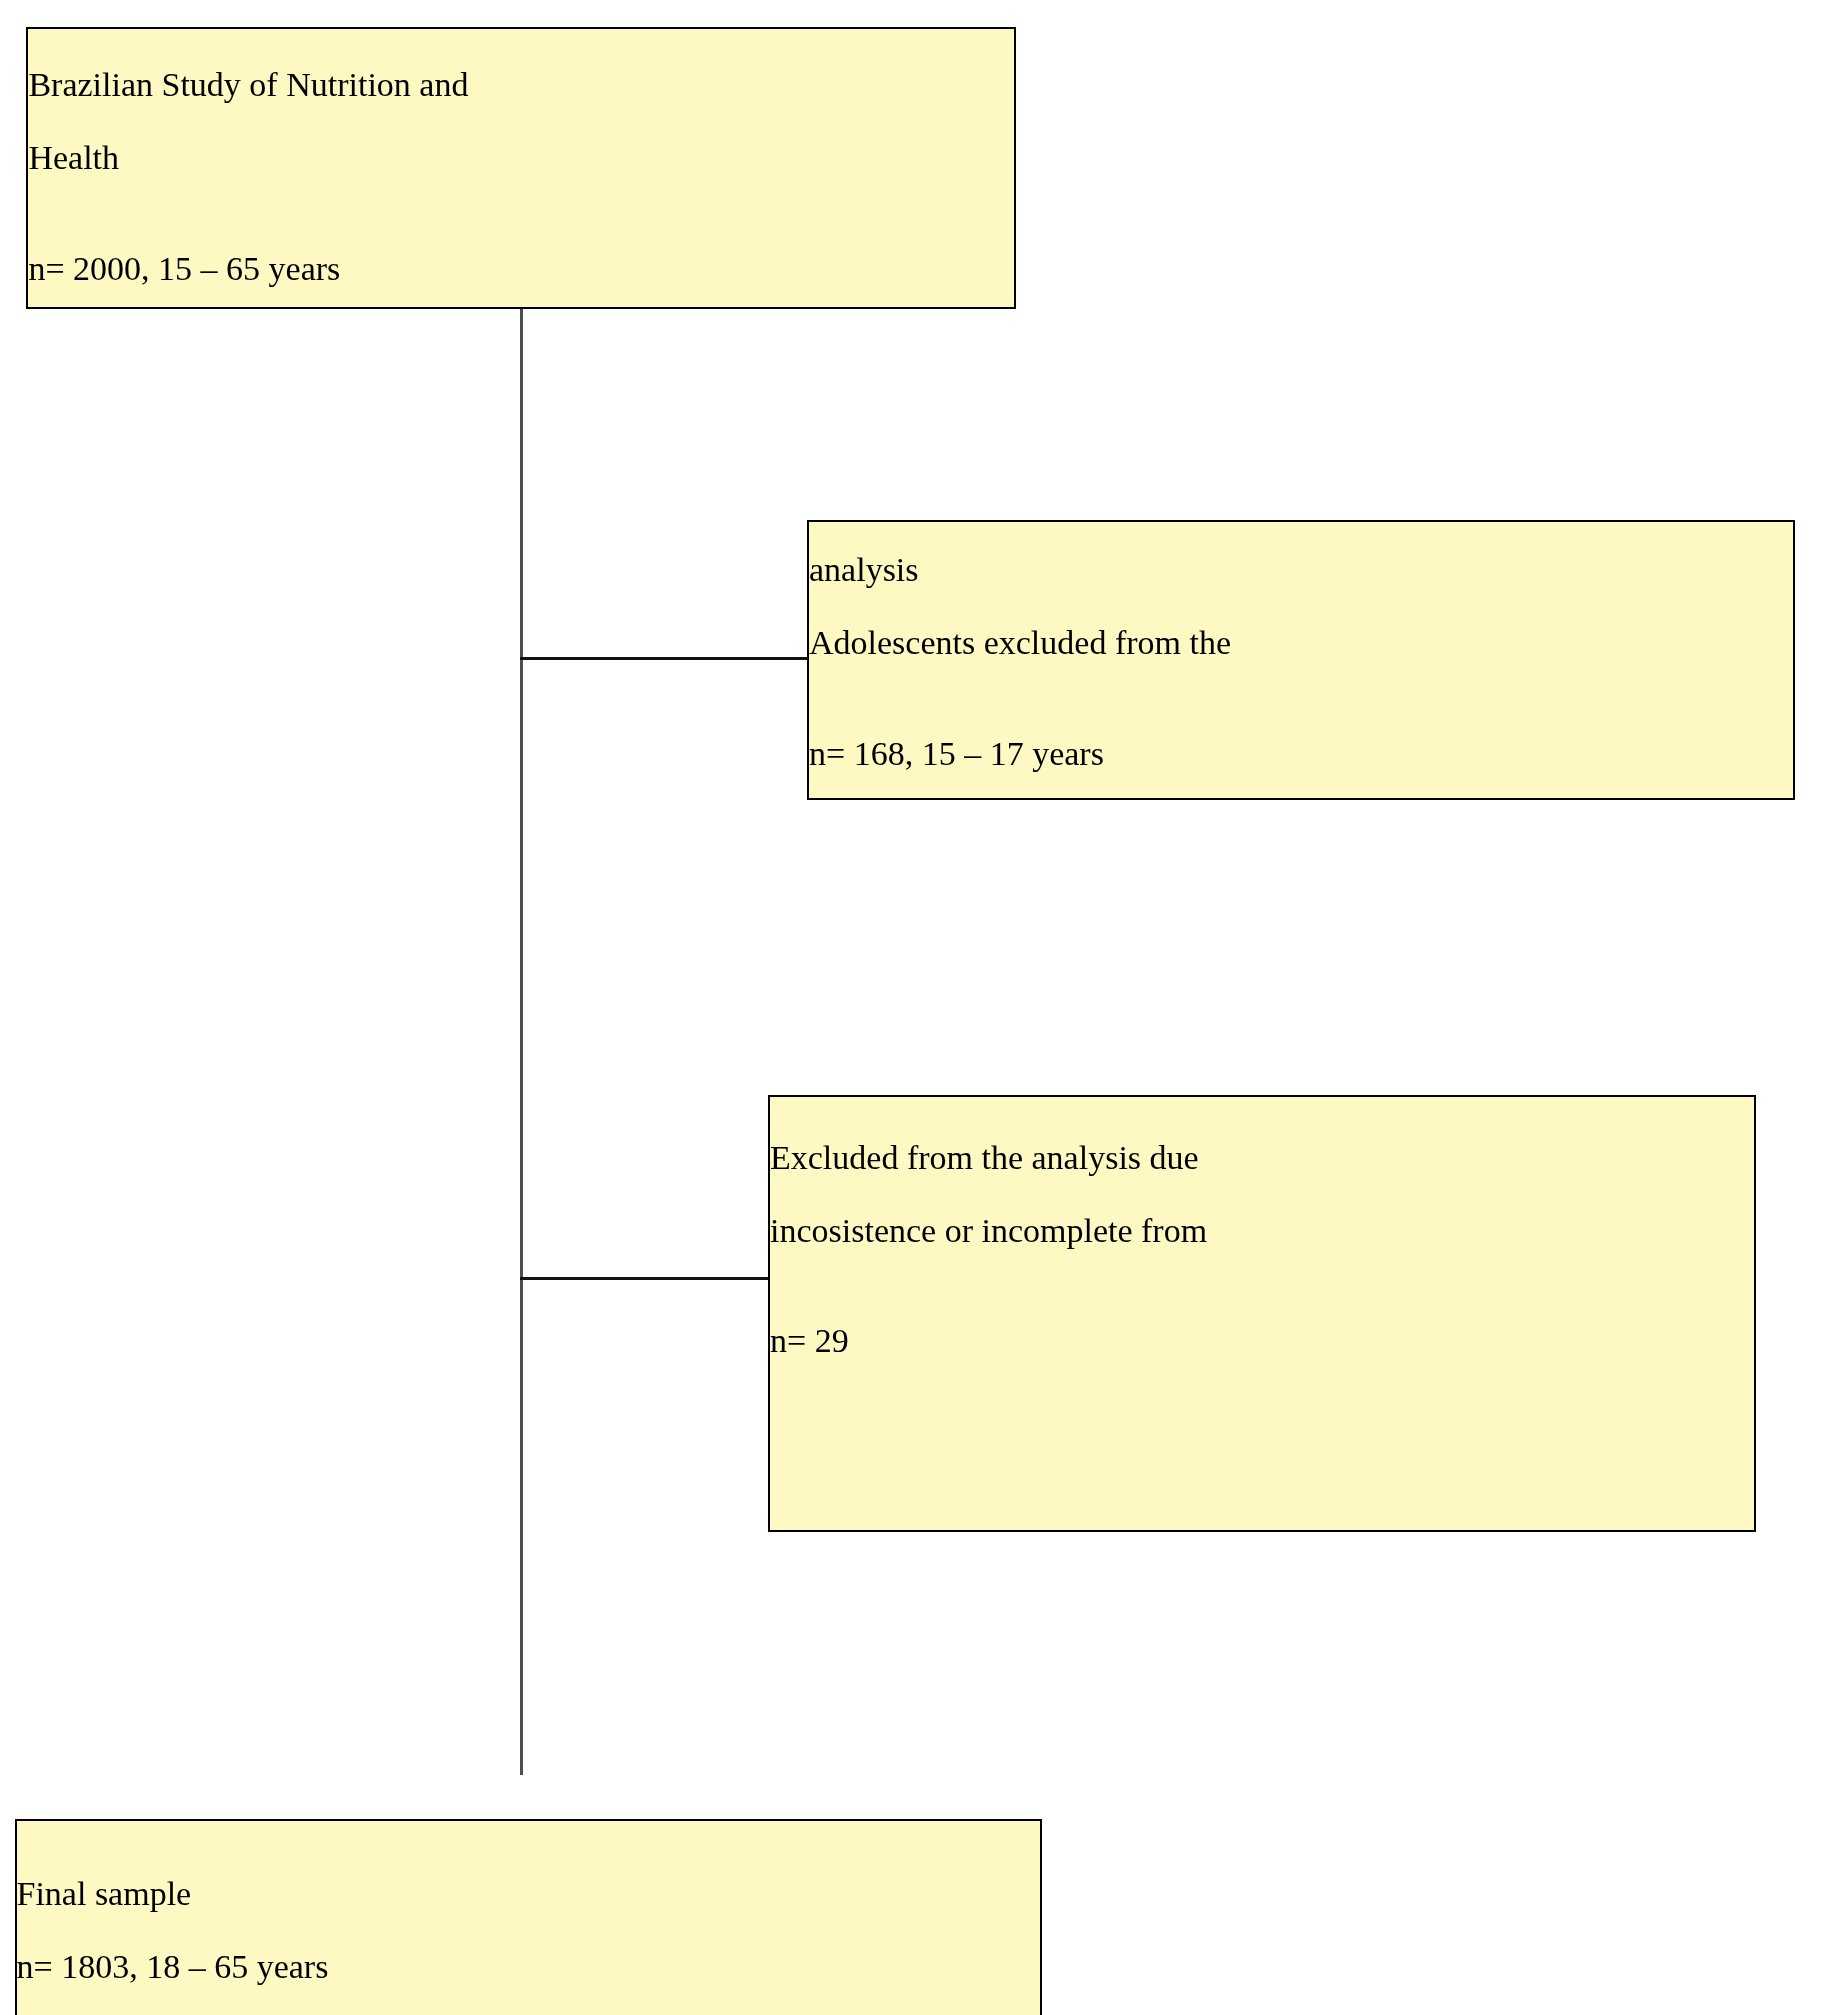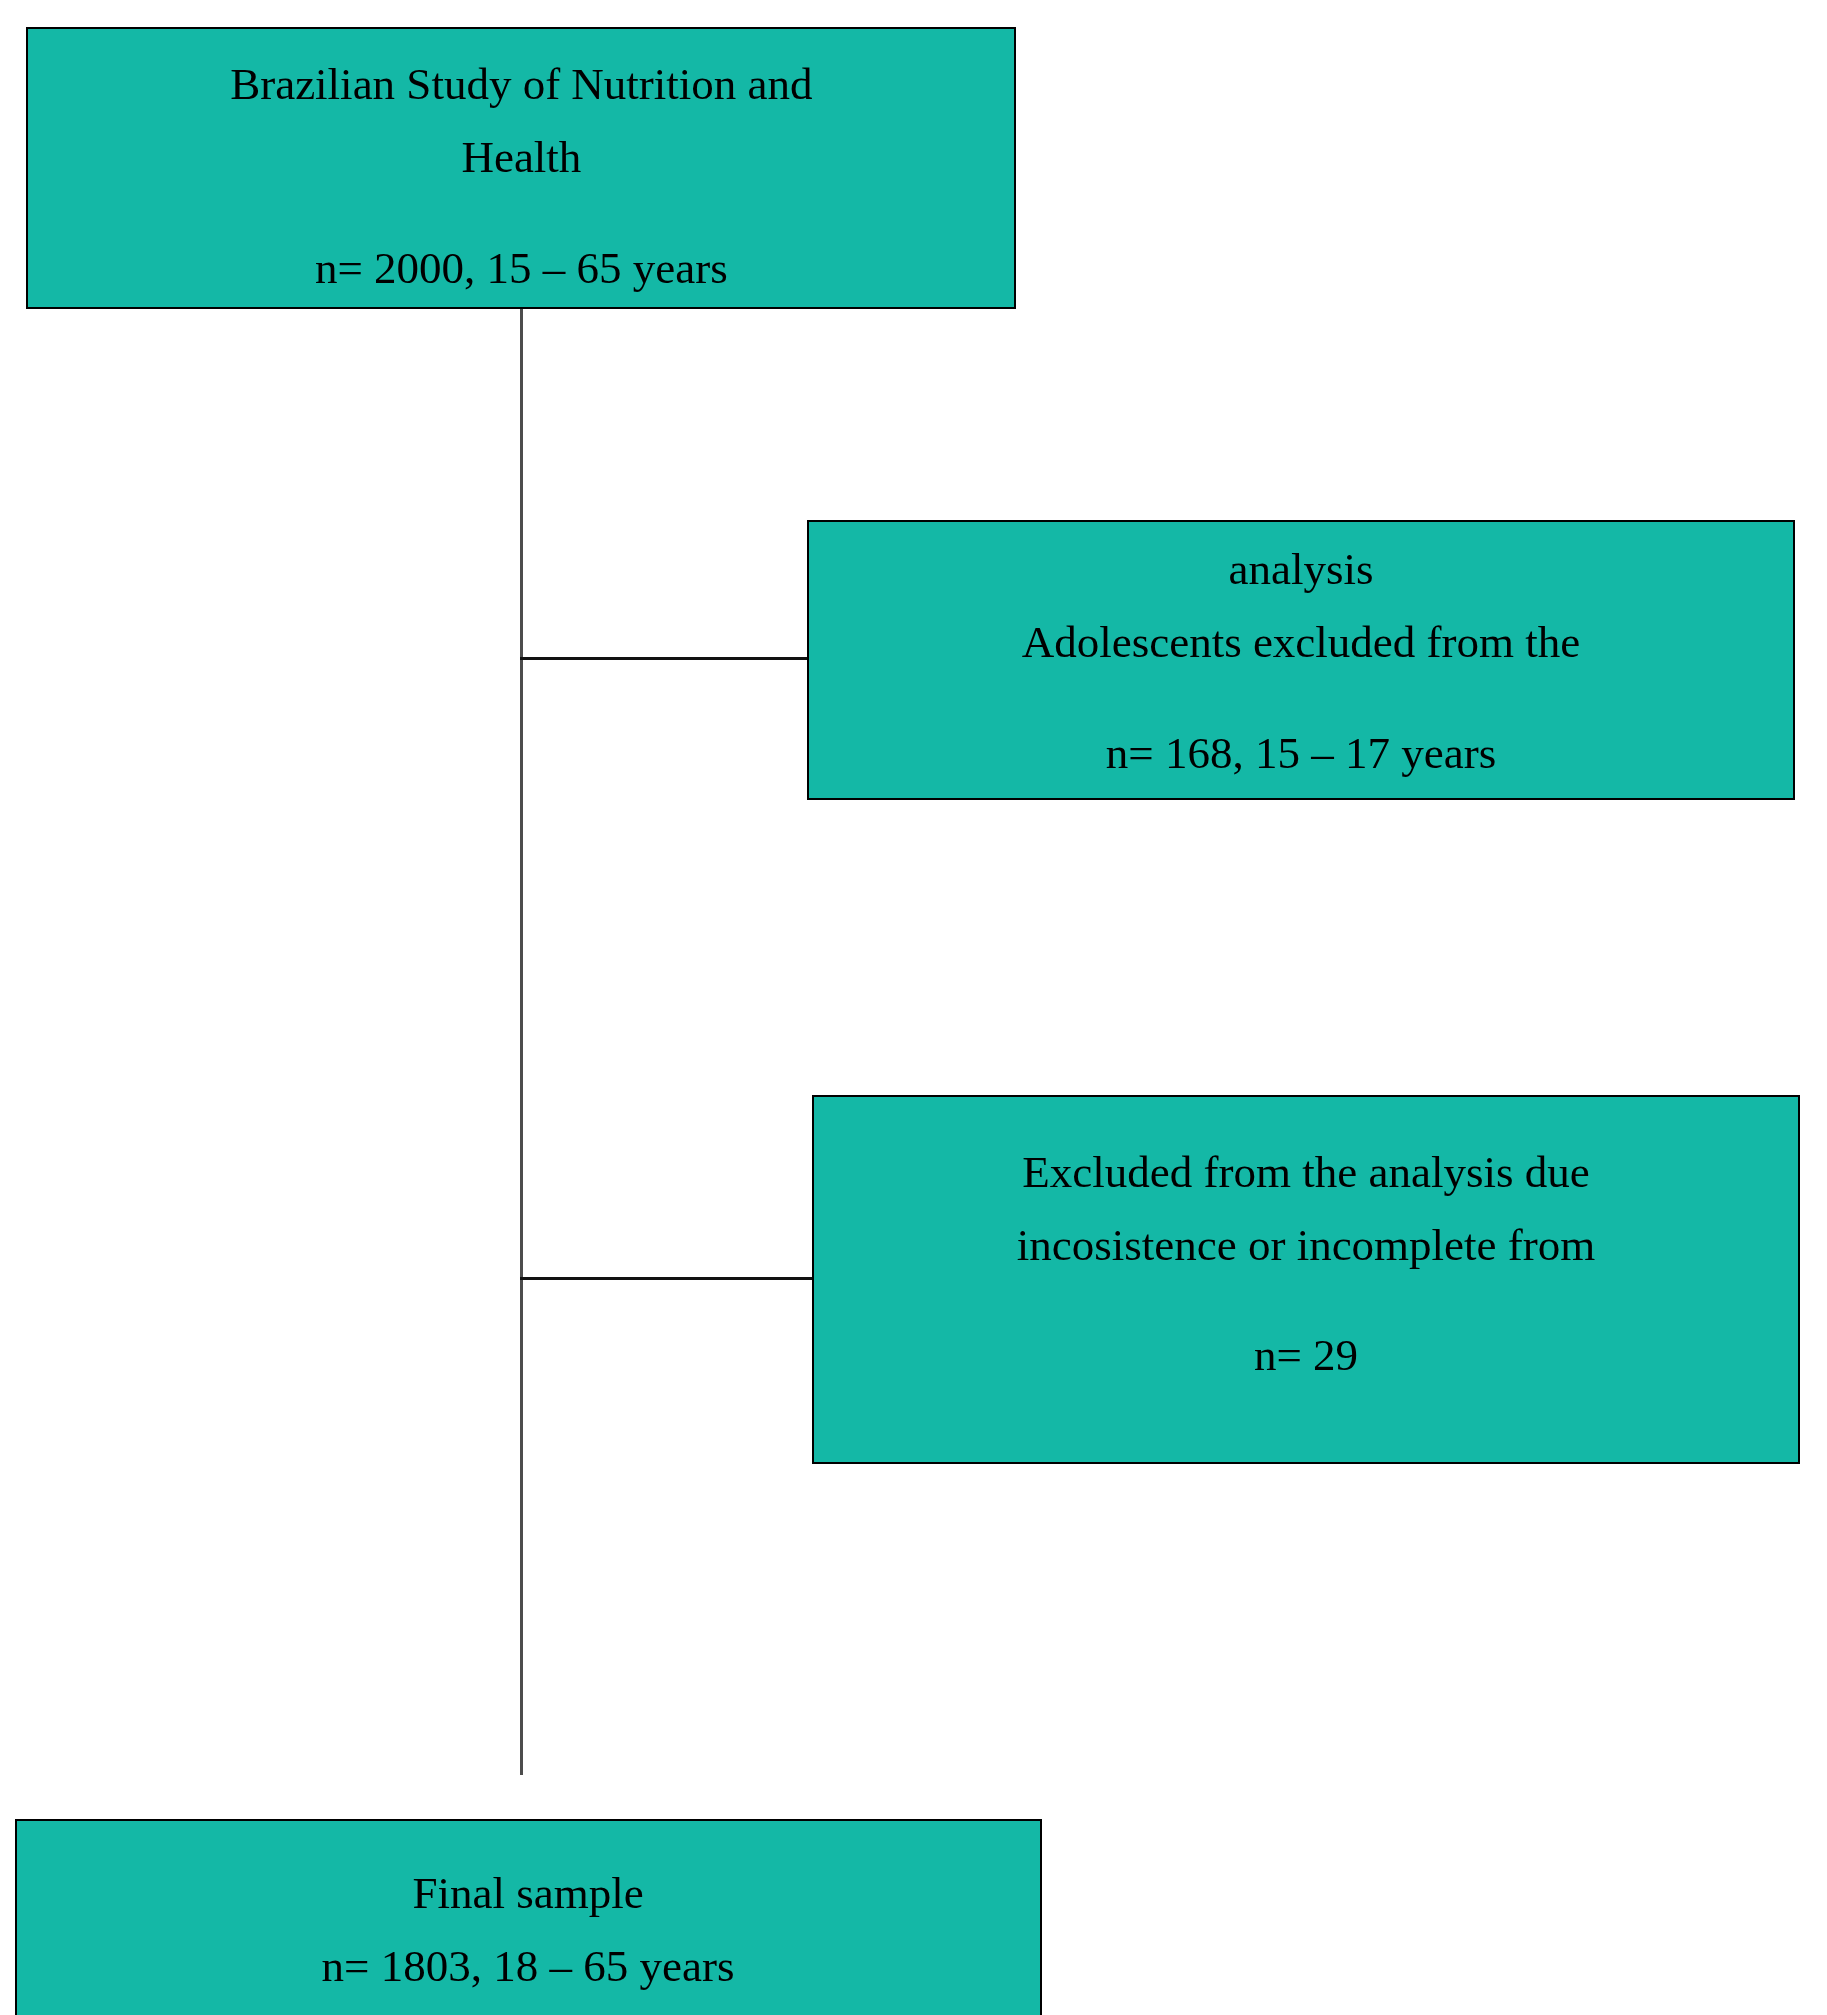--- a/index.html
+++ b/index.html
@@ -19,24 +19,24 @@
     position: absolute;
     background: var(--connector_horizontal, #111111);
   }
   .connector.vert {
     background: var(--connector_vertical, #4d4d4d);
   }
   .box {
     position: absolute;
     box-sizing: border-box;
     border: 2.6px solid var(--border, #000000);
-    background: #14b8a6;
+    background: #fef9c3;
     color: var(--text, #000000);
-    text-align: center;
-    font-size: 45px;
+    text-align: left;
+    font-size: 34px;
     line-height: 73px;
   }
   .box .nline {
     margin-top: 38px;
   }
   .box.flexcenter {
     display: flex;
     flex-direction: column;
     justify-content: center;
   }
@@ -58,21 +58,21 @@
     <div>Health</div>
     <div class="nline">n= 2000, 15 – 65 years</div>
   </div>
 
   <div class="box" style="left:807px; top:520px; width:988px; height:280px; padding-top:10.6px;">
     <div>analysis</div>
     <div>Adolescents excluded from the</div>
     <div class="nline">n= 168, 15 – 17 years</div>
   </div>
 
-  <div class="box" style="left:812px; top:1095px; width:988px; height:369px; padding-top:39px;">
+  <div class="box" style="left:768px; top:1095px; width:988px; height:437px; padding-top:24px;">
     <div>Excluded from the analysis due</div>
     <div>incosistence or incomplete from</div>
     <div class="nline" style="margin-top:37px;">n= 29</div>
   </div>
 
   <div class="box flexcenter" style="left:14.5px; top:1775px; width:1027px; height:221px;margin-top:44px;">
     <div>Final sample</div>
     <div class="nline">n= 1803, 18 – 65 years</div>
   </div>
 

